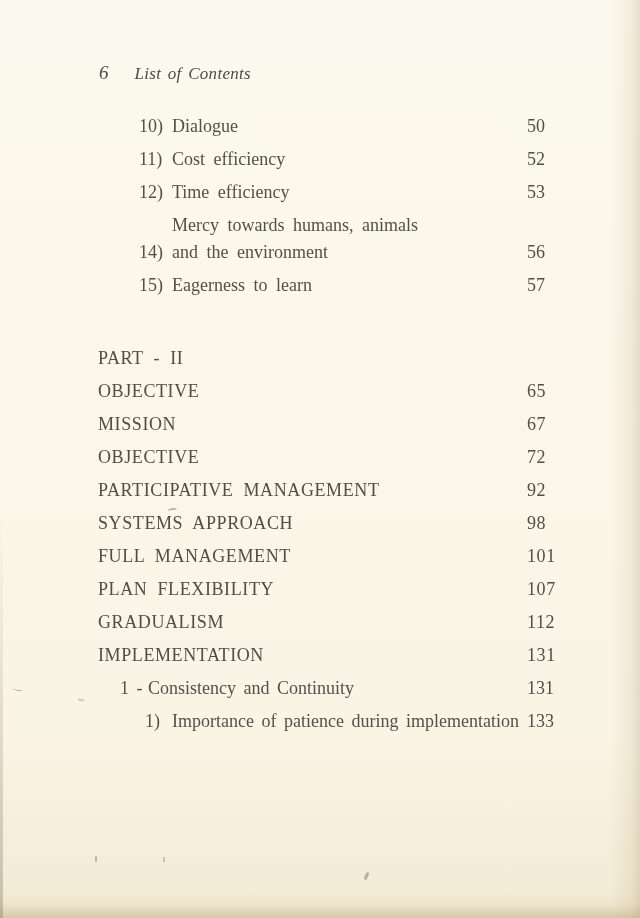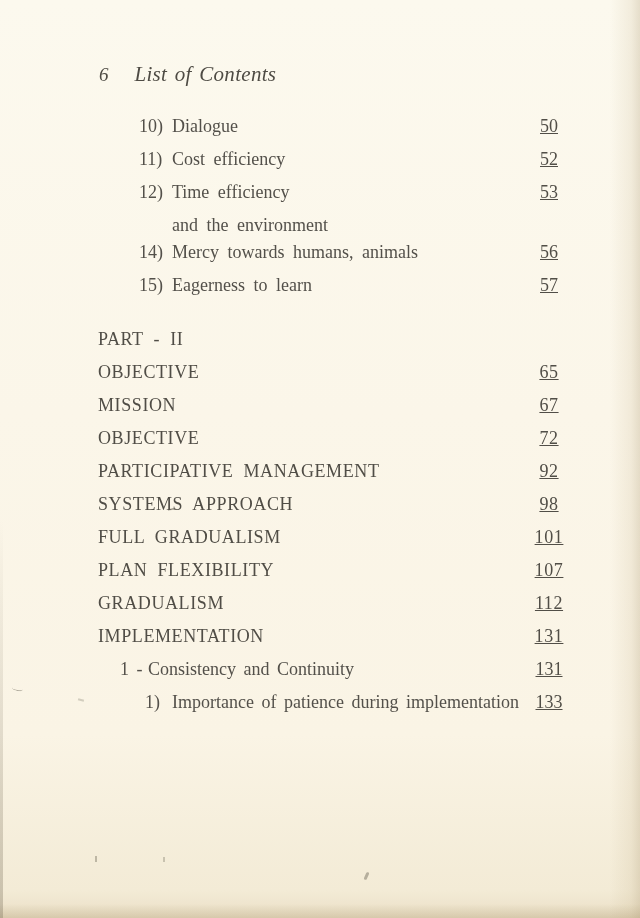--- a/index.html
+++ b/index.html
@@ -22,38 +22,38 @@
     background:linear-gradient(to bottom,rgba(180,160,120,0),rgba(170,150,110,.30));}
   .shade-left{top:520px;left:0;width:3px;height:398px;
     background:linear-gradient(to bottom,rgba(150,140,115,0),rgba(120,110,90,.35));}
 
   .pg-header{
     position:absolute;top:62px;left:99px;
     display:flex;align-items:baseline;
     font-style:italic;color:#4e4b44;
   }
   .folio{font-size:19px;}
-  .pg-title{margin-left:26px;font-size:21px;letter-spacing:.3px;word-spacing:2px;}
+  .pg-title{margin-left:26px;font-size:17px;letter-spacing:.3px;word-spacing:2px;}
 
   .toc{
     position:absolute;left:98px;top:110px;right:69px;
     font-size:18px;
   }
   .row{display:flex;line-height:33px;}
   .row .grow{flex:1;}
-  .pageno{min-width:44px;text-align:center;color:#514e47;text-decoration:underline;}
+  .pageno{min-width:44px;text-align:left;color:#514e47;}
 
   .sub{margin-left:41px;word-spacing:4px;}
   .sub .num{width:33px;}
 
   .multiline{align-items:flex-end;line-height:27px;padding-top:3px;padding-bottom:3px;}
   .multiline .lines div{line-height:27px;}
 
   .row-15{margin-bottom:16px;}
-  .part{margin-top:21px;letter-spacing:.6px;}
+  .part{margin-top:40px;letter-spacing:.6px;}
   .caps{letter-spacing:.6px;word-spacing:5px;color:#504d46;}
 
   .sub1{margin-left:22px;word-spacing:3px;}
   .sub1 .num{width:28px;}
   .sub2{margin-left:47px;word-spacing:3px;}
   .sub2 .num{width:27px;}
 
   
   .art{position:absolute;pointer-events:none;}
   .art-tilde{left:168px;top:508px;width:9px;height:3px;border-top:2px solid rgba(95,90,78,.45);border-radius:50%;transform:rotate(-6deg);}
@@ -86,22 +86,22 @@
       <span class="pageno">52</span>
     </div>
     <div class="row sub">
       <span class="num">12)</span>
       <span class="grow">Time efficiency</span>
       <span class="pageno">53</span>
     </div>
     <div class="row sub multiline">
       <span class="num">14)</span>
       <span class="grow lines">
+        <div>Mercy towards humans, animals</div>
         <div>and the environment</div>
-        <div>Mercy towards humans, animals</div>
       </span>
       <span class="pageno">56</span>
     </div>
     <div class="row sub row-15">
       <span class="num">15)</span>
       <span class="grow">Eagerness to learn</span>
       <span class="pageno">57</span>
     </div>
 
     <div class="row part caps">
@@ -122,21 +122,21 @@
     </div>
     <div class="row caps">
       <span class="grow">PARTICIPATIVE MANAGEMENT</span>
       <span class="pageno">92</span>
     </div>
     <div class="row caps">
       <span class="grow">SYSTEMS APPROACH</span>
       <span class="pageno">98</span>
     </div>
     <div class="row caps">
-      <span class="grow">FULL GRADUALISM</span>
+      <span class="grow">FULL MANAGEMENT</span>
       <span class="pageno">101</span>
     </div>
     <div class="row caps">
       <span class="grow">PLAN FLEXIBILITY</span>
       <span class="pageno">107</span>
     </div>
     <div class="row caps">
       <span class="grow">GRADUALISM</span>
       <span class="pageno">112</span>
     </div>

